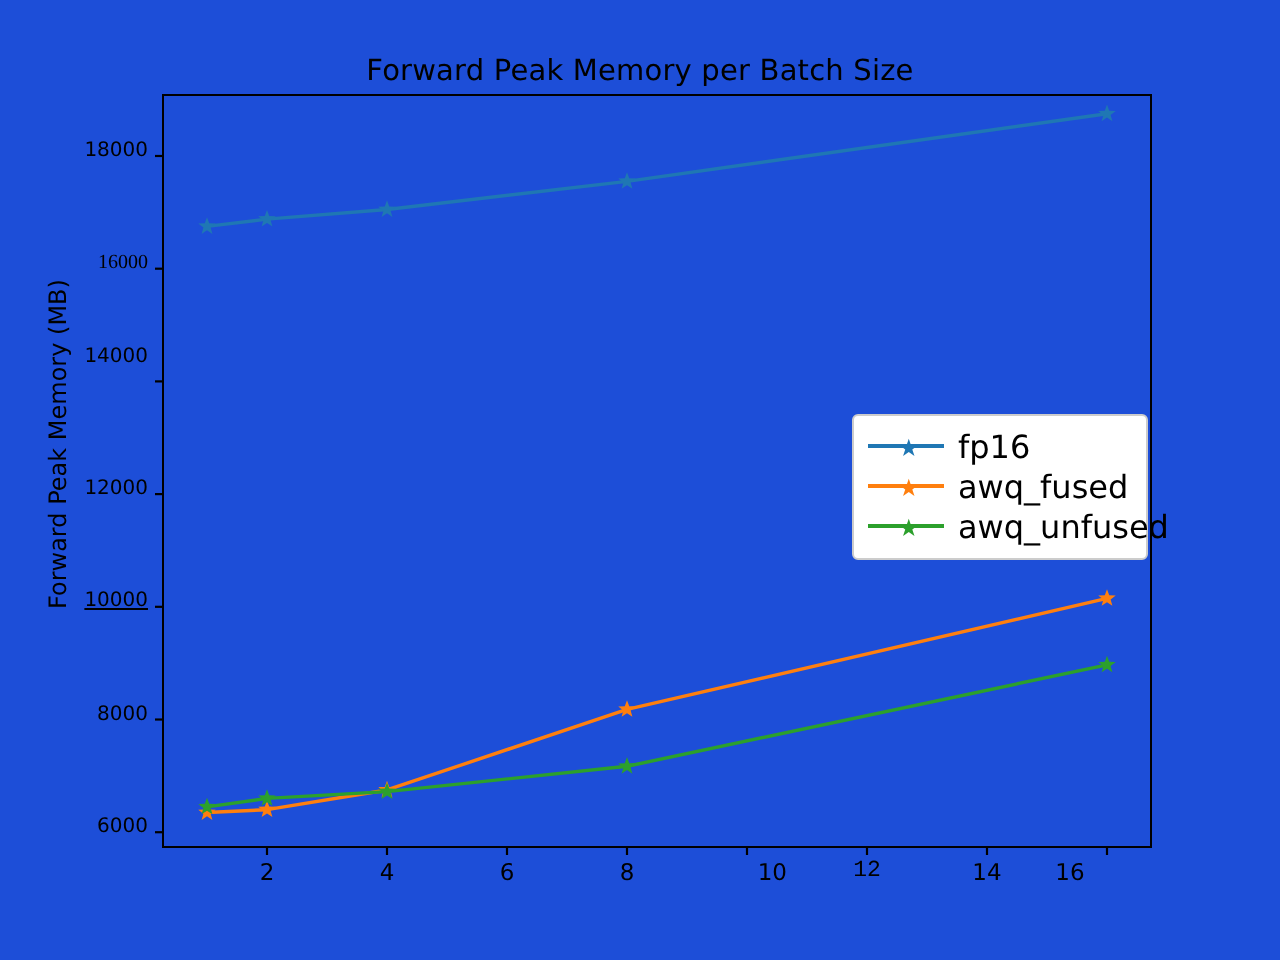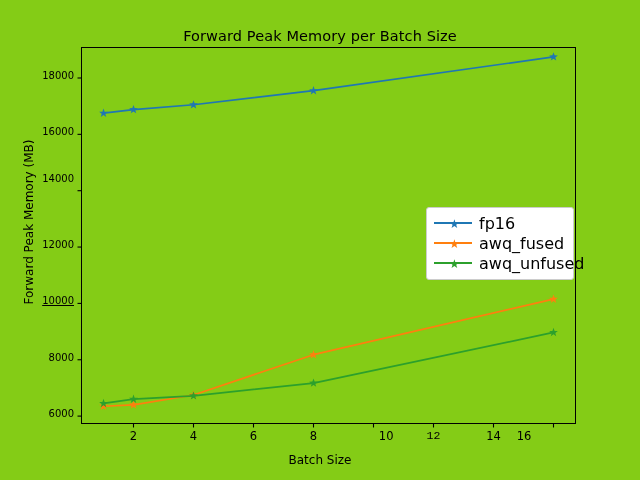--- a/index.html
+++ b/index.html
@@ -1,17 +1,17 @@
 <!DOCTYPE html>
 <html><head>
 <meta charset="utf-8">
 <style>
   html,body{margin:0;padding:0;}
   body{width:640px;height:480px;background:#ffffff;font-family:"DejaVu Sans",sans-serif;overflow:hidden;}
-  #figure{position:relative;width:640px;height:480px;background:#84cc16;}
+  #figure{position:relative;width:640px;height:480px;background:#1d4ed8;}
 
   #chart-title{
     position:absolute;left:0;top:28px;width:640px;text-align:center;
     font-size:14.5px;color:#000;letter-spacing:0.1px;
   }
 
   
   #plot-frame{
     position:absolute;left:81px;top:47px;width:495px;height:377px;
     border:1.1px solid #000;box-sizing:border-box;background:transparent;
@@ -91,36 +91,35 @@
         <path d="M553.50,327.83L554.62,330.89L557.87,331.01L555.31,333.01L556.20,336.15L553.50,334.33L550.80,336.15L551.69,333.01L549.13,331.01L552.38,330.89Z" fill="#2ca02c"></path>
       </g>
   </svg>
 
   <div id="y-axis-ticks">
       <div class="ytick" style="top: 408.111px;">6000</div>
       <div class="ytick" style="top: 351.758px;">8000</div>
       <div class="ytick" style="top: 295.405px; text-decoration: underline;">10000</div>
       <div class="ytick" style="top: 239.052px;">12000</div>
       <div class="ytick" style="top: 173px;">14000</div>
-      <div class="ytick" style="top: 126.347px;">16000</div>
+      <div class="ytick" style="top: 126.347px; font-family: Liberation Serif, serif;">16000</div>
       <div class="ytick" style="top: 69.994px;">18000</div>
     </div>
   <div id="x-axis-ticks">
       <div class="xtick" style="left: 133.5px;">2</div>
       <div class="xtick" style="left: 193.5px;">4</div>
       <div class="xtick" style="left: 253.5px;">6</div>
       <div class="xtick" style="left: 313.5px;">8</div>
       <div class="xtick" style="left: 373.5px; text-align: right;">10</div>
       <div class="xtick" style="left: 433.5px; font-family: Liberation Mono, monospace;">12</div>
       <div class="xtick" style="left: 493.5px;">14</div>
-      <div class="xtick" style="left: 524px;">16</div>
+      <div class="xtick" style="left: 535px;">16</div>
     </div>
 
   <div id="ylabel">Forward Peak Memory (MB)</div>
-  <div id="xlabel">Batch Size</div>
 
   <div id="legend">
       <div class="legend-row">
         <span class="legend-sample">
           <span class="legend-line" style="background: rgb(31, 119, 180);"></span>
           <span class="legend-star" style="color: rgb(31, 119, 180);">★</span>
         </span>
         <span class="legend-label">fp16</span>
       </div>
       <div class="legend-row">

